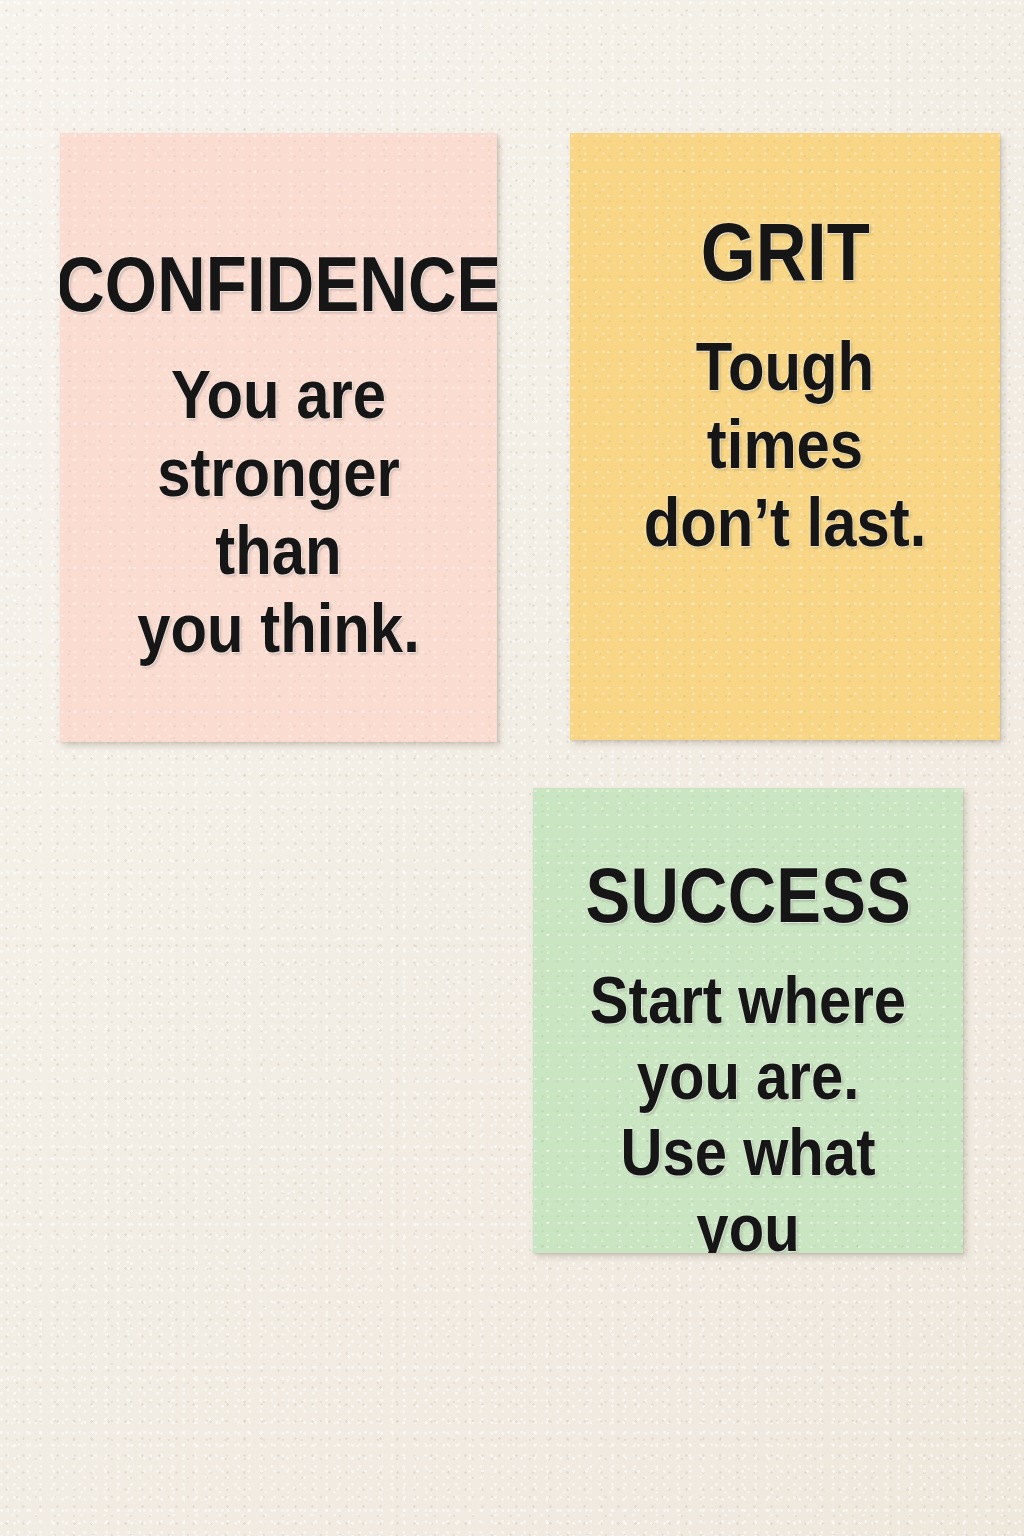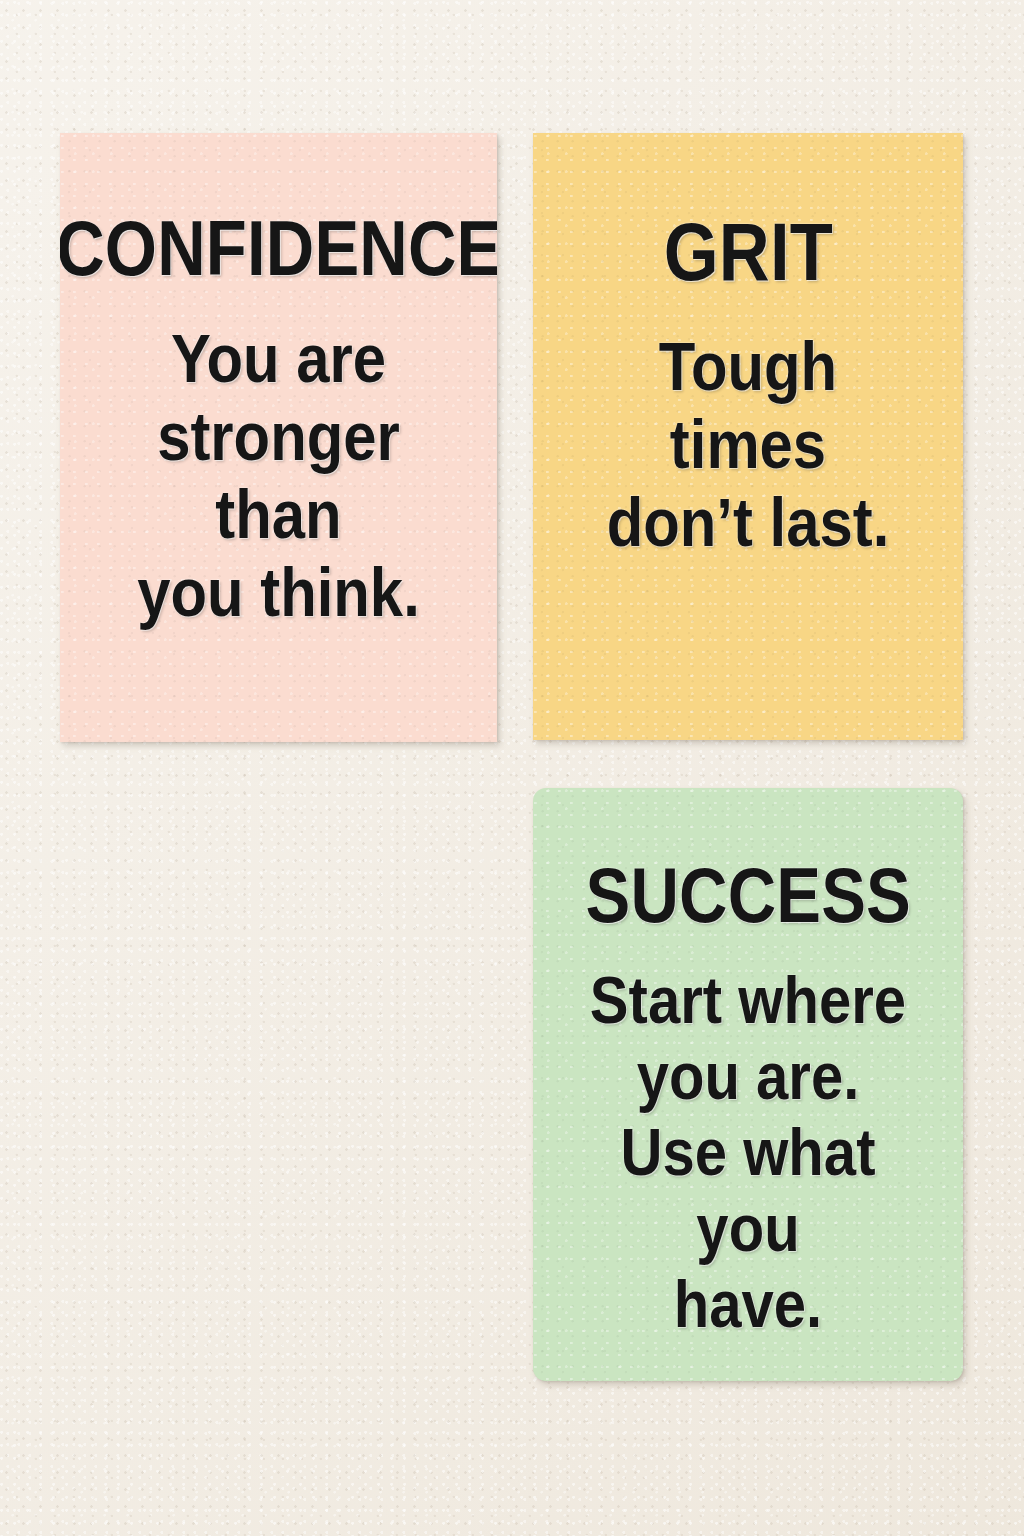--- a/index.html
+++ b/index.html
@@ -95,44 +95,43 @@
       1px 1px 0 rgba(255,255,255,0.45),
       2px 2px 3px rgba(0,0,0,0.20);
   }
   .card-body .line { display: block; }
 
   
   #card-confidence {
     left: 60px;  top: 133px;  width: 437px;  height: 609px;
     background-color: #fbdcd0;
   }
-  #card-confidence .card-inner { padding-top: 76px; }
+  #card-confidence .card-inner { padding-top: 112px; }
   #card-confidence .card-title { font-size: 78px; }
   #card-confidence .card-body  { font-size: 68px; line-height: 78px; margin-top: 32px; }
 
   #card-grit {
     left: 533px; top: 133px;  width: 430px;  height: 607px;
     background-color: #f8d685;
   }
   #card-grit .card-inner { padding-top: 78px; }
   #card-grit .card-title { font-size: 82px; }
   #card-grit .card-body  { font-size: 68px; line-height: 78px; margin-top: 34px; }
 
   #card-focus {
     left: 60px;  top: 788px;  width: 437px;  height: 593px;
     background-color: #c2dee6;
   }
   #card-focus .card-inner { padding-top: 68px; }
   #card-focus .card-title { font-size: 80px; }
   #card-focus .card-body  { font-size: 68px; line-height: 78px; margin-top: 30px; }
 
   #card-success {
-    left: 533px; top: 788px;  width: 430px;  height: 593px;
+    left: 533px; top: 788px;  width: 430px;  height: 465px;
     background-color: #cae5c1;
-    border-radius: 13px;
   }
   #card-success .card-inner { padding-top: 68px; }
   #card-success .card-title { font-size: 78px; }
   #card-success .card-body  { font-size: 66px; line-height: 76px; margin-top: 28px; }
 </style>
 </head>
 <body style="background-color: rgb(242, 236, 226);">
 
 <div id="poster-board">
 
@@ -140,21 +139,21 @@
     <div class="card-inner">
       <h1 class="card-title" style="color: rgb(22, 22, 22);">CONFIDENCE</h1>
       <p class="card-body" style="color: rgb(22, 22, 22);">
         <span class="line">You are</span>
         <span class="line">stronger than</span>
         <span class="line">you think.</span>
       </p>
     </div>
   </div>
 
-  <div class="poster-card" id="card-grit" style="background-color: rgb(248, 214, 133);">
+  <div class="poster-card" id="card-grit" style="background-color: rgb(248, 214, 133); margin-left: 37px;">
     <div class="card-inner">
       <h1 class="card-title" style="color: rgb(22, 22, 22);">GRIT</h1>
       <p class="card-body" style="color: rgb(22, 22, 22);">
         <span class="line">Tough times</span>
         <span class="line">don’t last.</span>
       </p>
     </div>
   </div>
 
 

